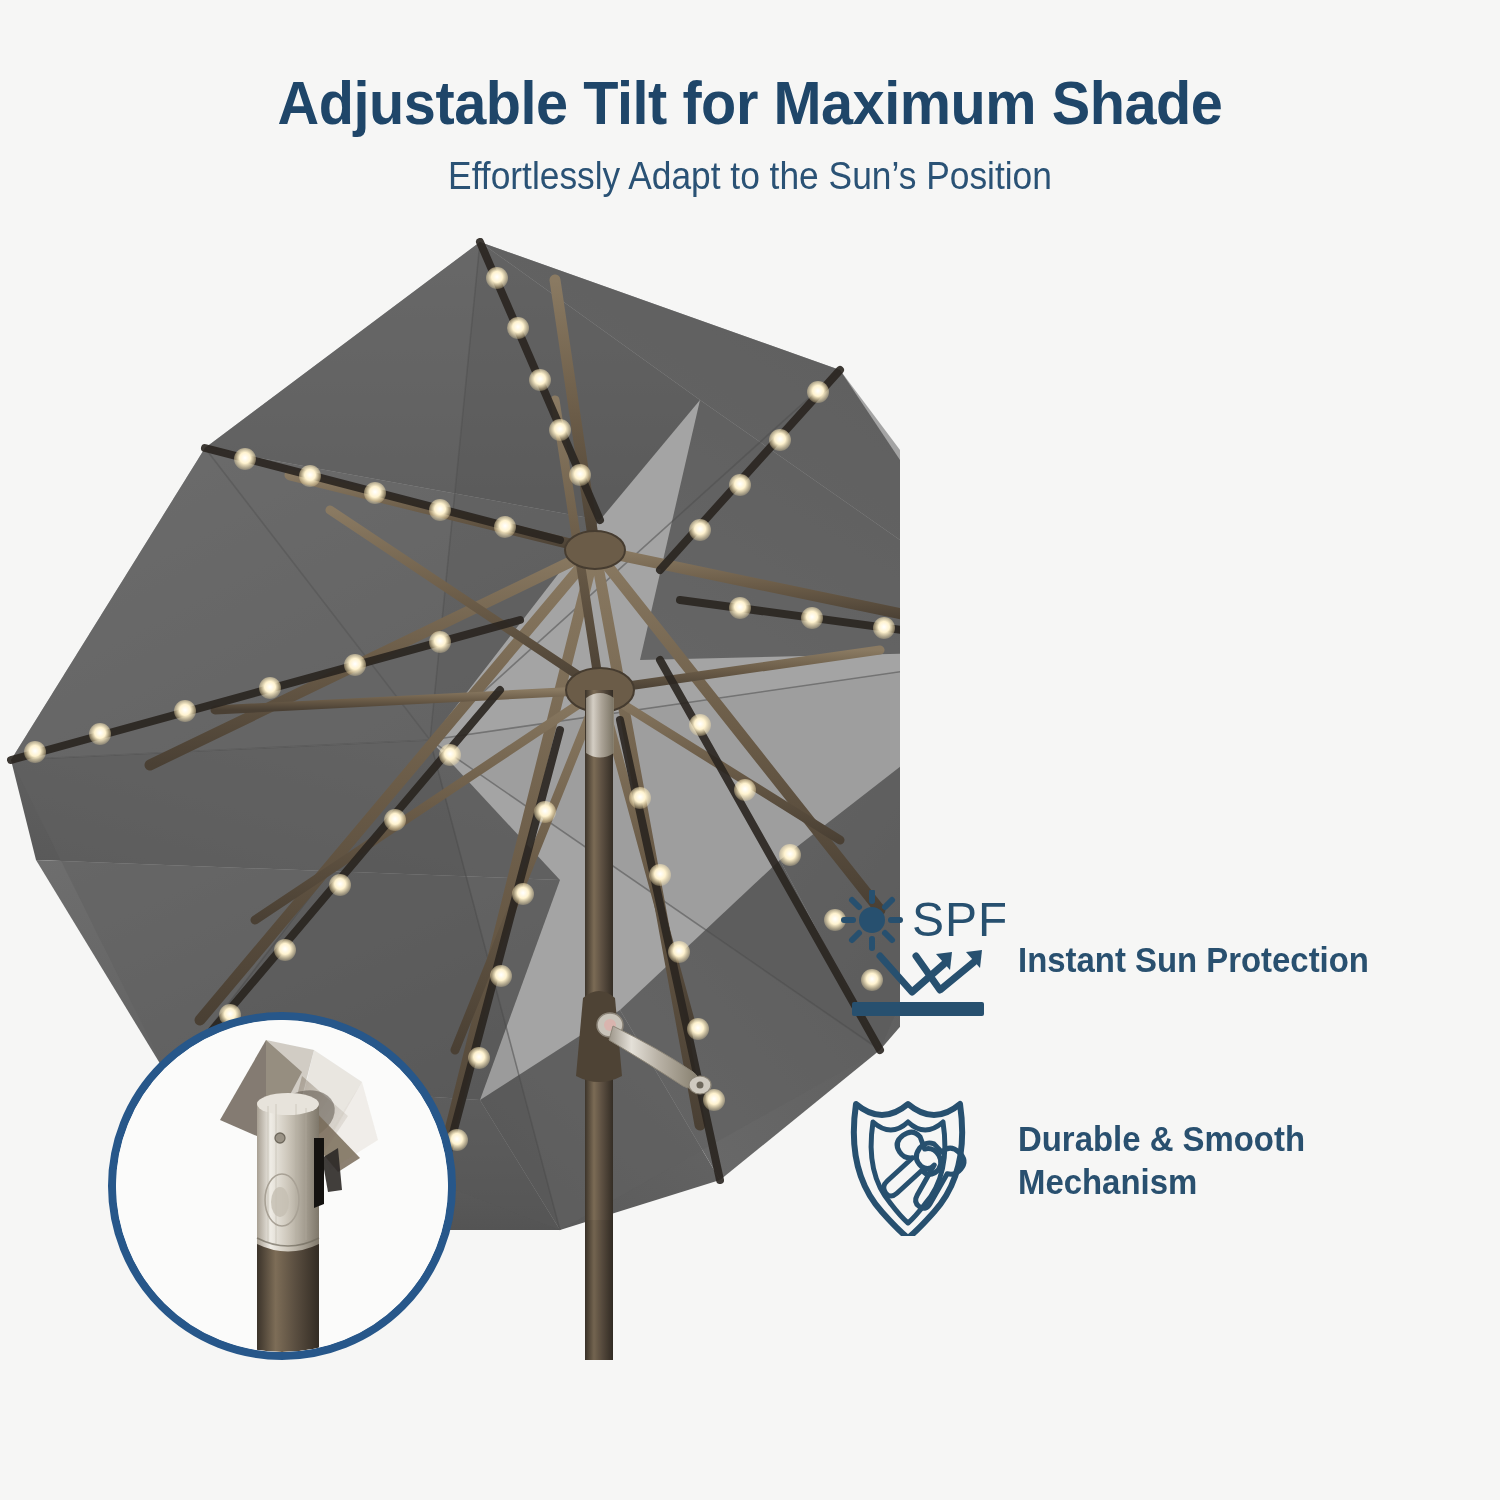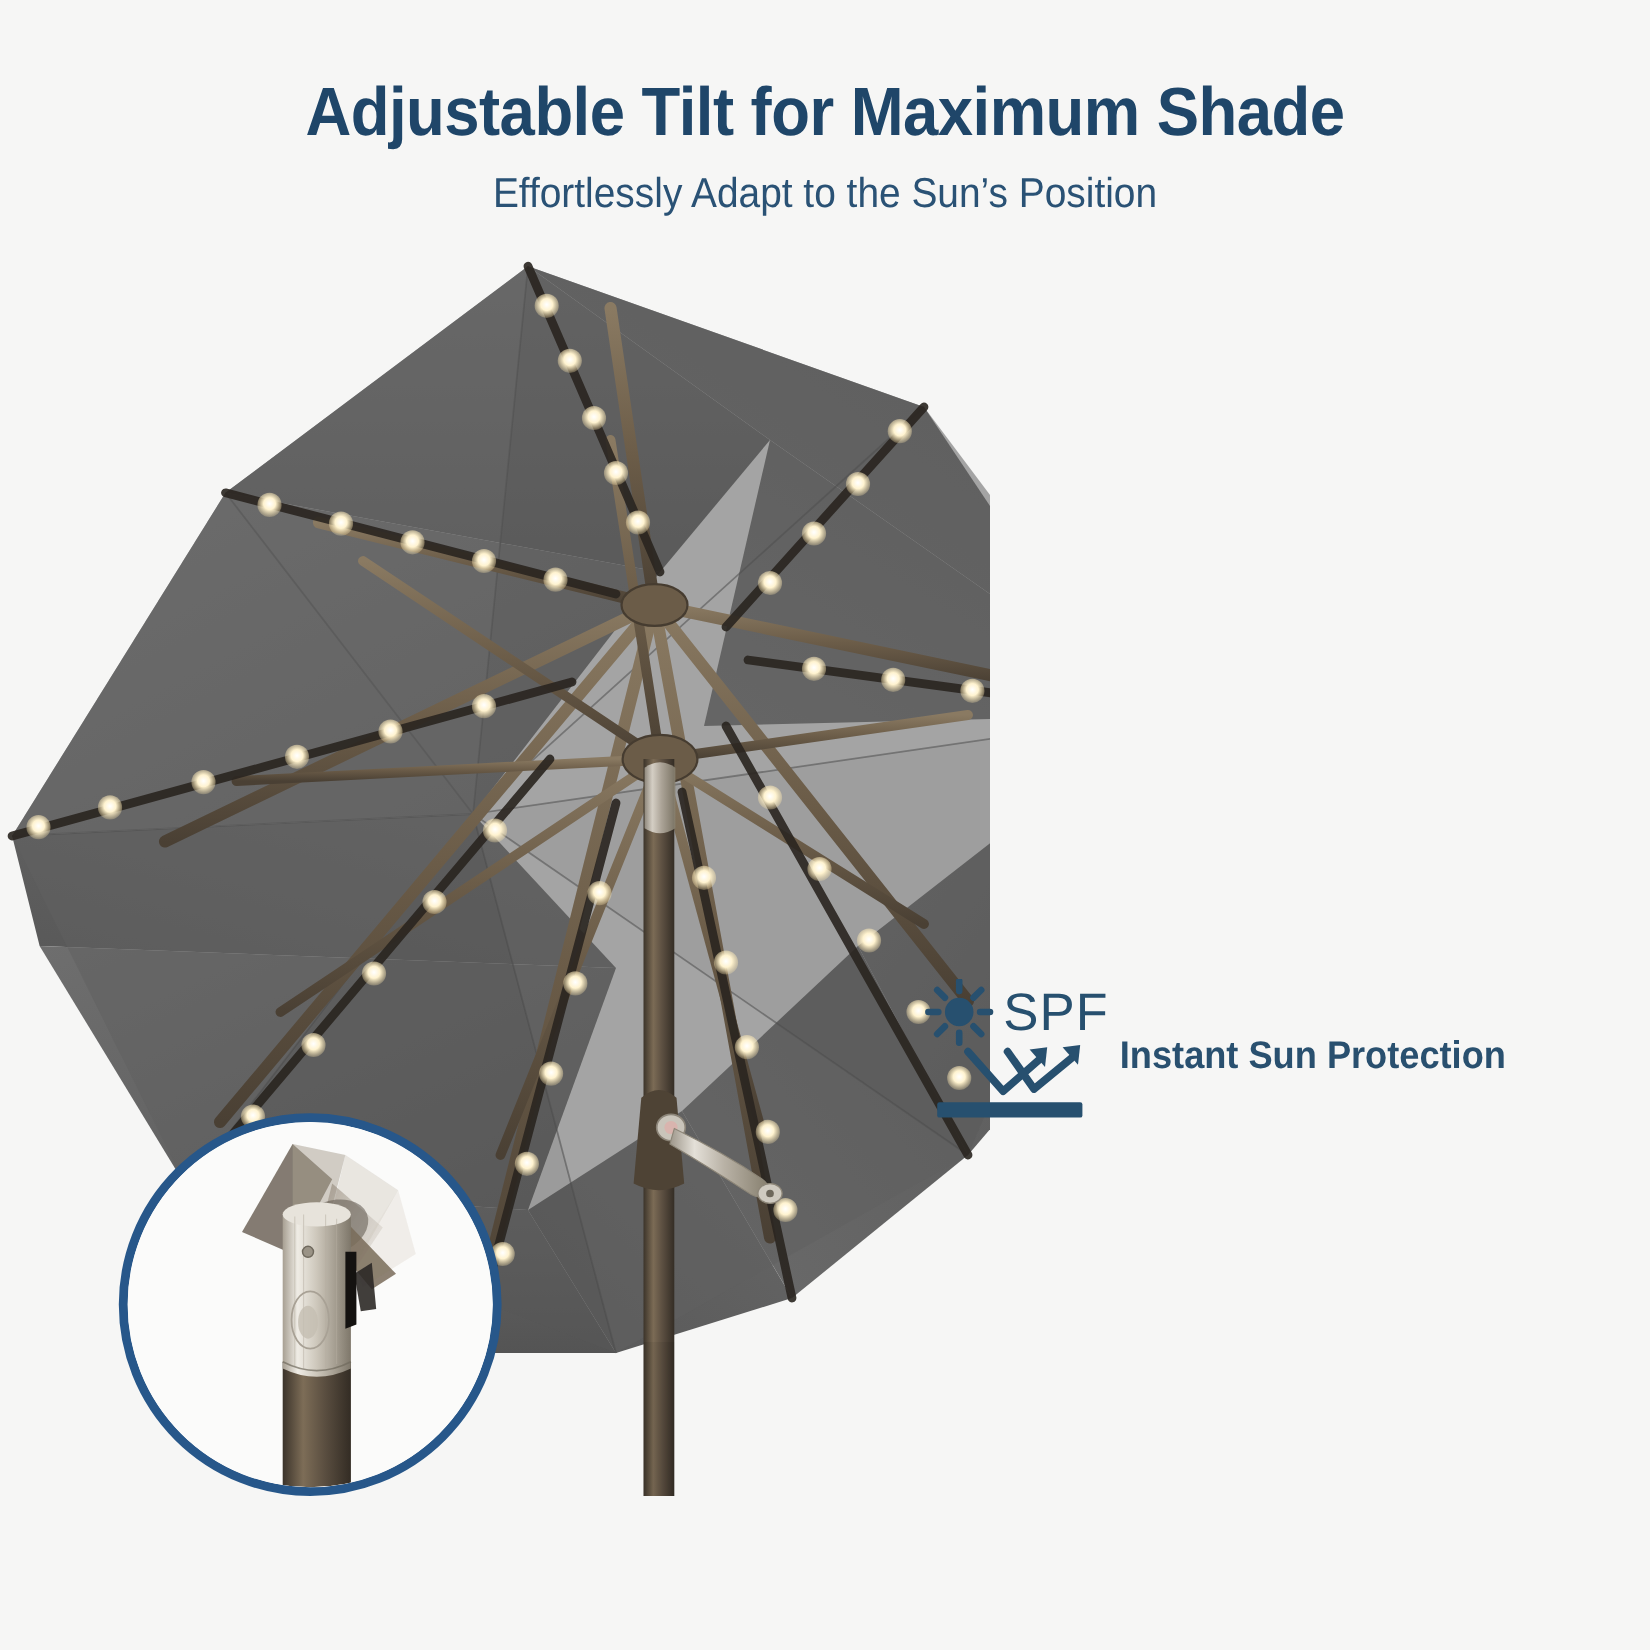--- a/index.html
+++ b/index.html
@@ -407,15 +407,40 @@
           <polygon points="126,62 142,60 140,78" fill="#27506f"></polygon>
 
           <rect x="12" y="112" width="132" height="14" rx="2" fill="#27506f"></rect>
         </svg>
       </div>
       <div class="feature-label">
         <span>Instant Sun Protection</span>
       </div>
     </div>
 
+    <div class="feature-row">
+      <div class="feature-icon">
+        <svg width="165" height="150" viewBox="0 0 165 150" xmlns="http://www.w3.org/2000/svg">
+          <g fill="none" stroke="#27506f" stroke-width="6" stroke-linejoin="round" stroke-linecap="round">
+
+            <path d="M16 18 q26 22 52 0 q26 22 52 0 q10 68 -26 108 q-16 18 -26 26
+                     q-10 -8 -26 -26 q-36 -40 -26 -108 Z"></path>
+
+            <path d="M33 36 q18 16 35 0 q17 16 35 0 q8 52 -18 82 q-10 13 -17 19
+                     q-7 -6 -17 -19 q-26 -30 -18 -82 Z" stroke-width="5"></path>
+          </g>
+
+          <g fill="none" stroke="#27506f" stroke-width="5" stroke-linejoin="round" stroke-linecap="round">
+            <path d="M76 50 q-9 -7 -17 2 q-8 9 0 17 q6 6 14 3 l-20 28 q-5 7 1 12 q6 5 11 -2 l20 -28
+                     q6 6 13 0 q8 -9 0 -18 q-7 -7 -15 -3 l-7 -11 Z" transform="rotate(12 74 70)"></path>
+            <path d="M104 66 q9 -7 17 2 q8 9 0 17 q-6 6 -14 3 l-20 28 q-5 7 -11 2 q-6 -5 -1 -12 l20 -28
+                     q-6 6 -13 0 q-8 -9 0 -18 q7 -7 15 -3 Z" transform="rotate(-6 104 86)"></path>
+          </g>
+        </svg>
+      </div>
+      <div class="feature-label">
+        <span>Durable &amp; Smooth</span>
+        <span class="l2">Mechanism</span>
+      </div>
+    </div>
 
   </div>
 </div>
 
 </body></html>

